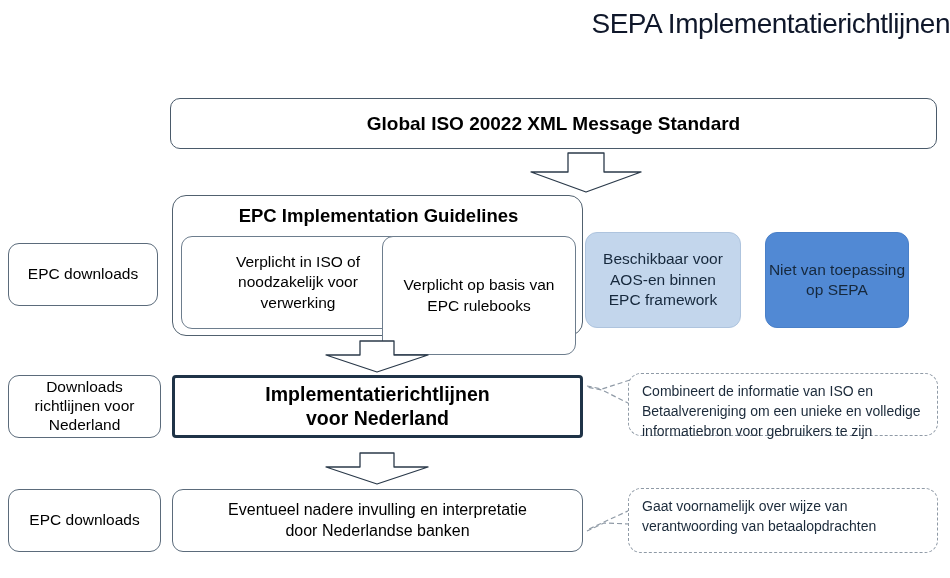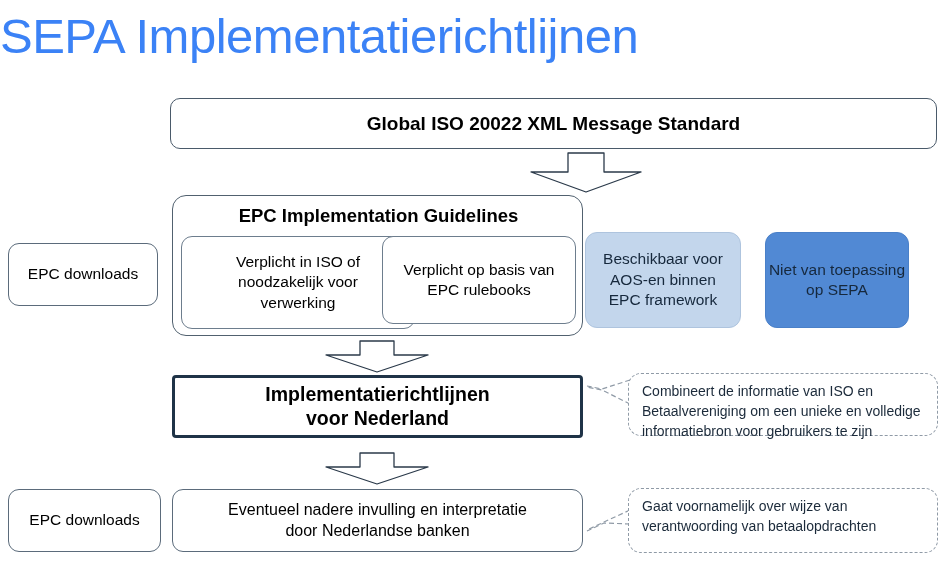--- a/index.html
+++ b/index.html
@@ -21,25 +21,25 @@
     width: 950px;
     height: 578px;
   }
 
   
   #page-title {
     position: absolute;
     left: 0;
     top: 8px;
     width: 950px;
-    text-align: left;
-    font-size: 49px;
+    text-align: right;
+    font-size: 28px;
     font-weight: 400;
     letter-spacing: -0.5px;
-    color: #3b82f6;
+    color: #0f172a;
     white-space: nowrap;
   }
 
   
   .box {
     position: absolute;
     box-sizing: border-box;
     border-radius: 11px;
     background: #ffffff;
     border: 1px solid #4a5a6a;
@@ -82,21 +82,21 @@
     border-radius: 11px;
     background: #ffffff;
     display: flex;
     align-items: center;
     justify-content: center;
     text-align: center;
     font-size: 15.5px;
     line-height: 1.3;
   }
   #epc-sub-1 { left: 8px;  top: 40px; width: 234px; height: 93px; }
-  #epc-sub-2 { left: 209px; top: 40px; width: 194px; height: 88px; }
+  #epc-sub-2 { left: 209px; top: 40px; width: 194px; height: 119px; }
 
   
   .colorbox {
     position: absolute;
     box-sizing: border-box;
     border-radius: 12px;
     display: flex;
     align-items: center;
     justify-content: center;
     text-align: center;
@@ -220,20 +220,27 @@
     <span class="txt">
       <span>Niet van toepassing</span><br>
       <span>op SEPA</span>
     </span>
   </div>
 
   <svg class="arrow" style="left:323px; top:340px;" width="108" height="34" viewBox="0 0 108 34">
     <polygon points="37,1 71,1 71,15 105,15 54,32 3,15 37,15" fill="#ffffff" stroke="#2b3a4a" stroke-width="1.3" stroke-linejoin="round"></polygon>
   </svg>
 
+  <div class="box thin" id="box-nl-dl">
+    <span class="txt">
+      <span>Downloads</span><br>
+      <span>richtlijnen  voor</span><br>
+      <span>Nederland</span>
+    </span>
+  </div>
 
   <div class="box" id="box-main">
     <span class="txt">
       <span>Implementatierichtlijnen</span><br>
       <span>voor Nederland</span>
     </span>
   </div>
 
   <svg class="leader" style="left:586px; top:378px;" width="46" height="32" viewBox="0 0 46 32">
     <path d="M44,2 L16,11 L1,8" fill="none" stroke="#8f9aa6" stroke-width="1.2" stroke-dasharray="5,3"></path>

